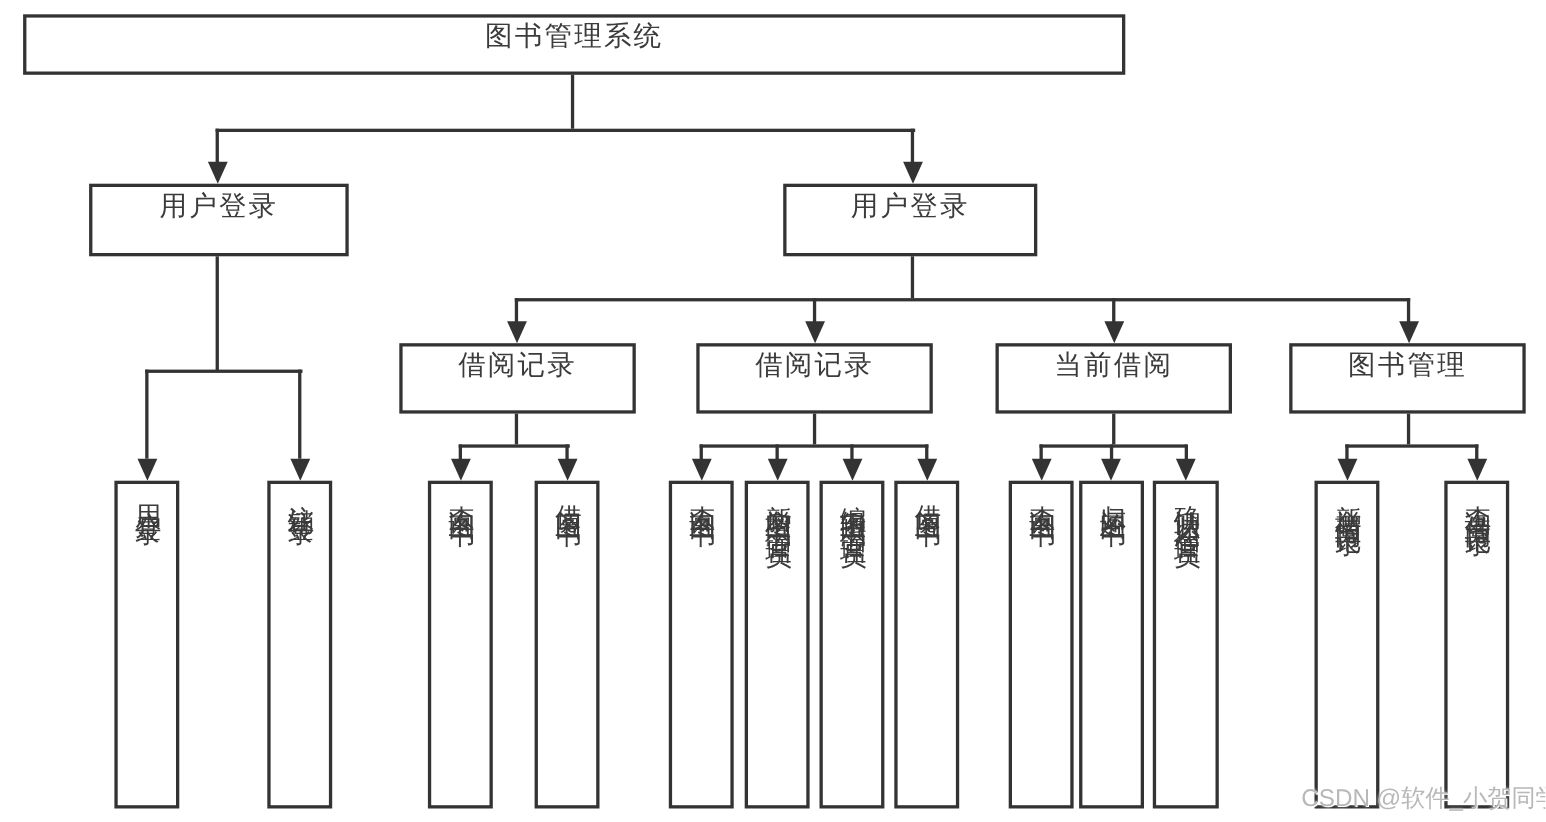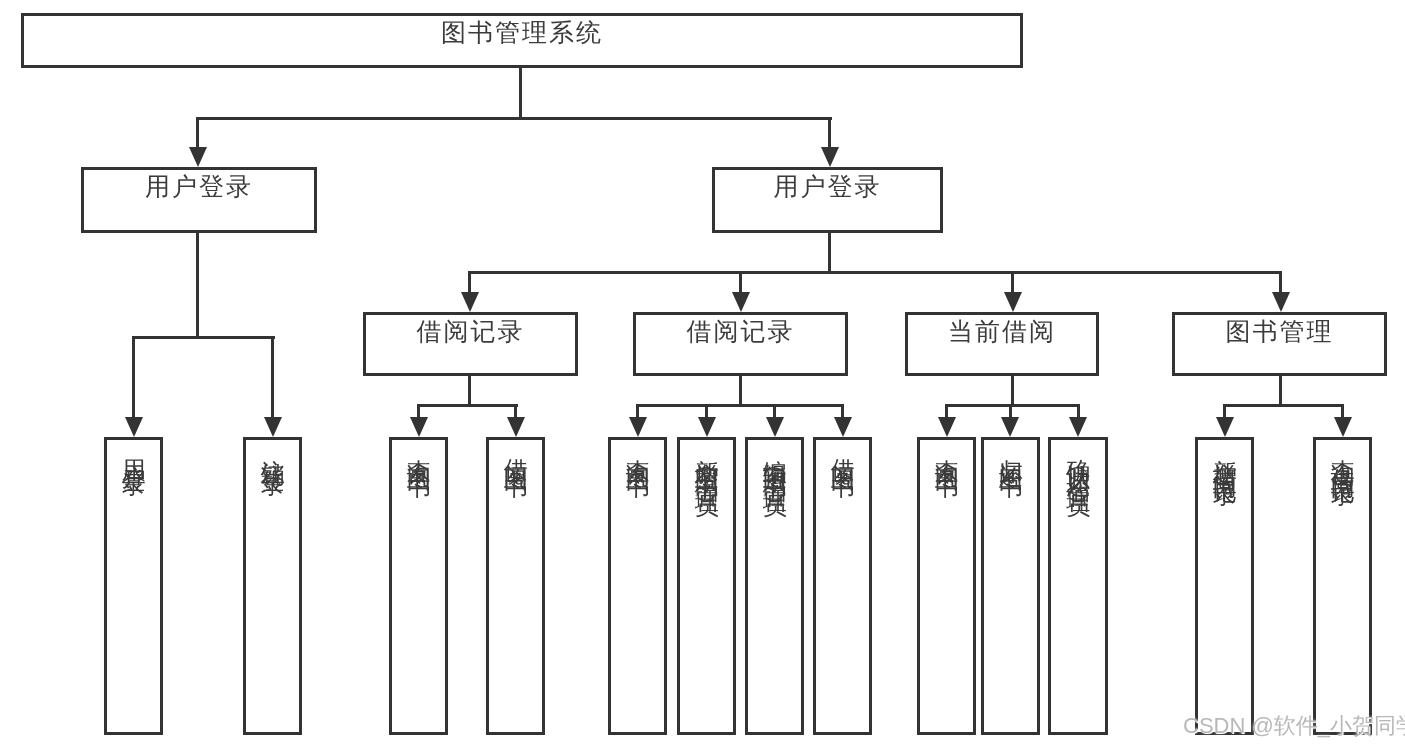--- a/index.html
+++ b/index.html
@@ -77,21 +77,21 @@
   <div class="ah" style="left:1004px;top:292px"></div>
   <div class="line" style="left:1279px;top:271px;width:3px;height:22px"></div>
   <div class="ah" style="left:1272px;top:292px"></div>
 
   <div class="box" style="left:363px;top:312px;width:215px;height:64px">
     <span class="h-label">借阅记录</span>
   </div>
   <div class="box" style="left:633px;top:312px;width:215px;height:64px">
     <span class="h-label">借阅记录</span>
   </div>
-  <div class="box" style="left:905px;top:312px;width:194px;height:64px">
+  <div class="box" style="left:905px;top:312px;width:215px;height:64px">
     <span class="h-label">当前借阅</span>
   </div>
   <div class="box" style="left:1172px;top:312px;width:215px;height:64px">
     <span class="h-label">图书管理</span>
   </div>
 
   <div class="line" style="left:468px;top:376px;width:3px;height:28px"></div>
   <div class="line" style="left:417px;top:404px;width:101px;height:3px"></div>
   <div class="line" style="left:417px;top:404px;width:3px;height:14px"></div>
   <div class="ah" style="left:410px;top:417px"></div>

